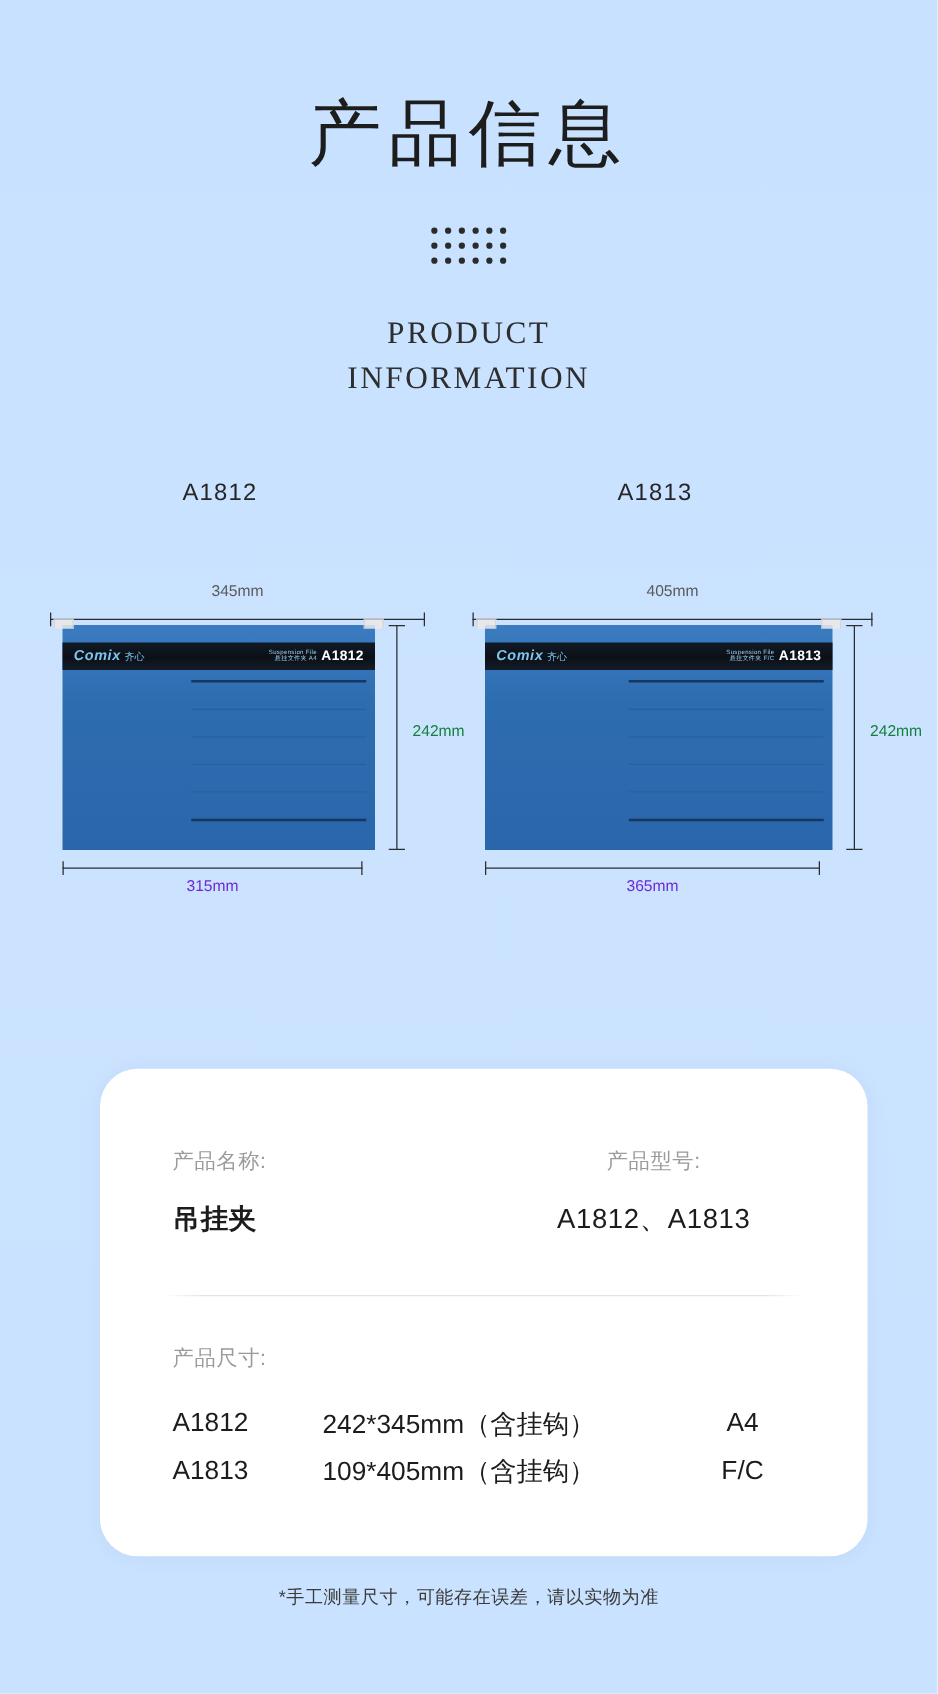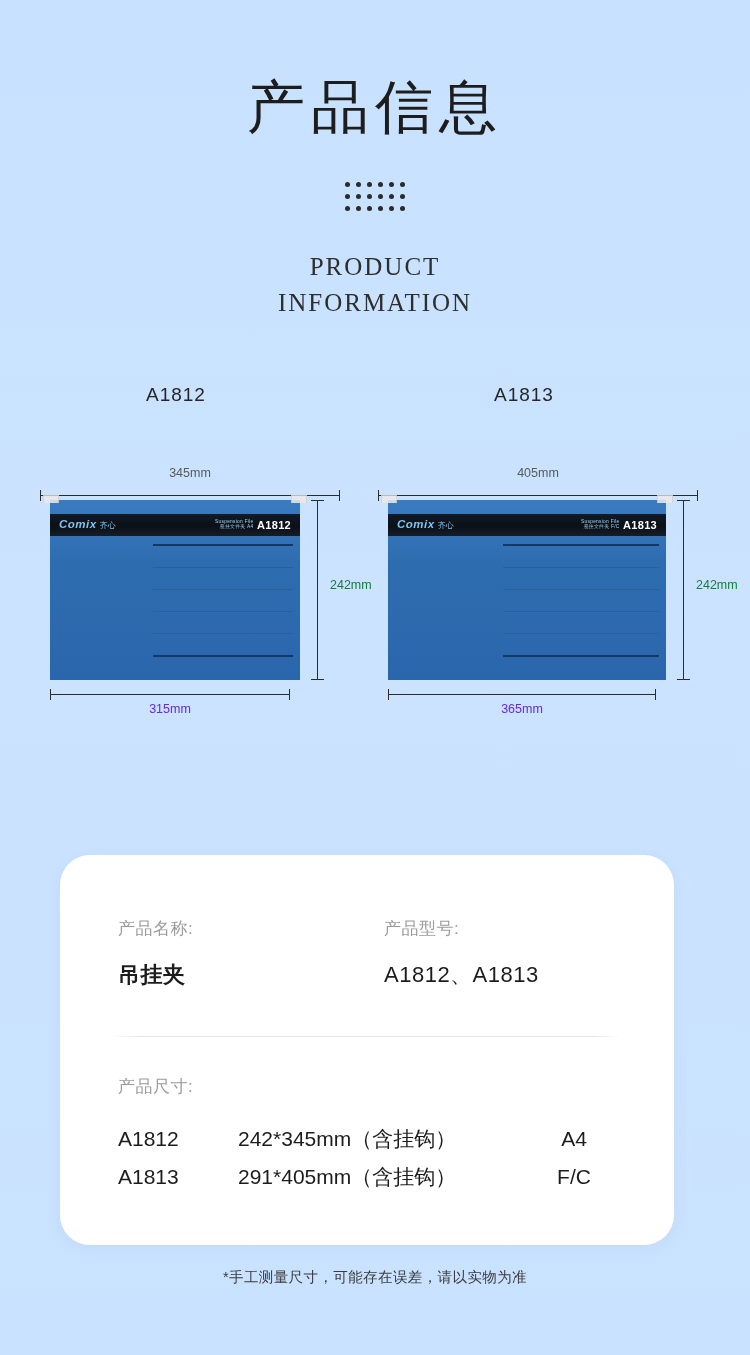--- a/index.html
+++ b/index.html
@@ -258,36 +258,36 @@
   }
   .lines i.strong {
     height: 2px;
     background: #16375f;
     opacity: 1;
   }
 
   
   .info-card {
     position: absolute;
-    left: 60px;
+    left: 80px;
     top: 855px;
     width: 614px;
     height: 390px;
     background: #ffffff;
     border-radius: 30px;
     box-sizing: border-box;
     padding: 0 52px;
     box-shadow: 0 2px 14px rgba(120,150,190,.10);
   }
   .row-top {
     display: flex;
     padding-top: 62px;
   }
   .cell-name  { width: 272px; }
-  .cell-model { flex: 1; text-align: left; }
+  .cell-model { flex: 1; text-align: center; }
   .field-label {
     font-size: 17px;
     color: #9b9b9b;
     letter-spacing: .5px;
   }
   .field-value {
     font-size: 22px;
     color: #1c1c1c;
     margin-top: 20px;
     font-weight: 700;
@@ -495,21 +495,21 @@
     <div class="field-label">产品尺寸:</div>
     <table class="size-table">
       <tbody>
           <tr>
         <td class="c-model">A1812</td>
         <td class="c-dim">242*345mm（含挂钩）</td>
         <td class="c-std">A4</td>
       </tr>
       <tr>
         <td class="c-model">A1813</td>
-        <td class="c-dim">291*405mm（含挂钩）</td>
+        <td class="c-dim">109*405mm（含挂钩）</td>
         <td class="c-std">F/C</td>
       </tr>
     </tbody>
       </table>
   </div>
 </div>
 
 <div class="footnote">*手工测量尺寸，可能存在误差，请以实物为准</div>
 
 </body></html>

